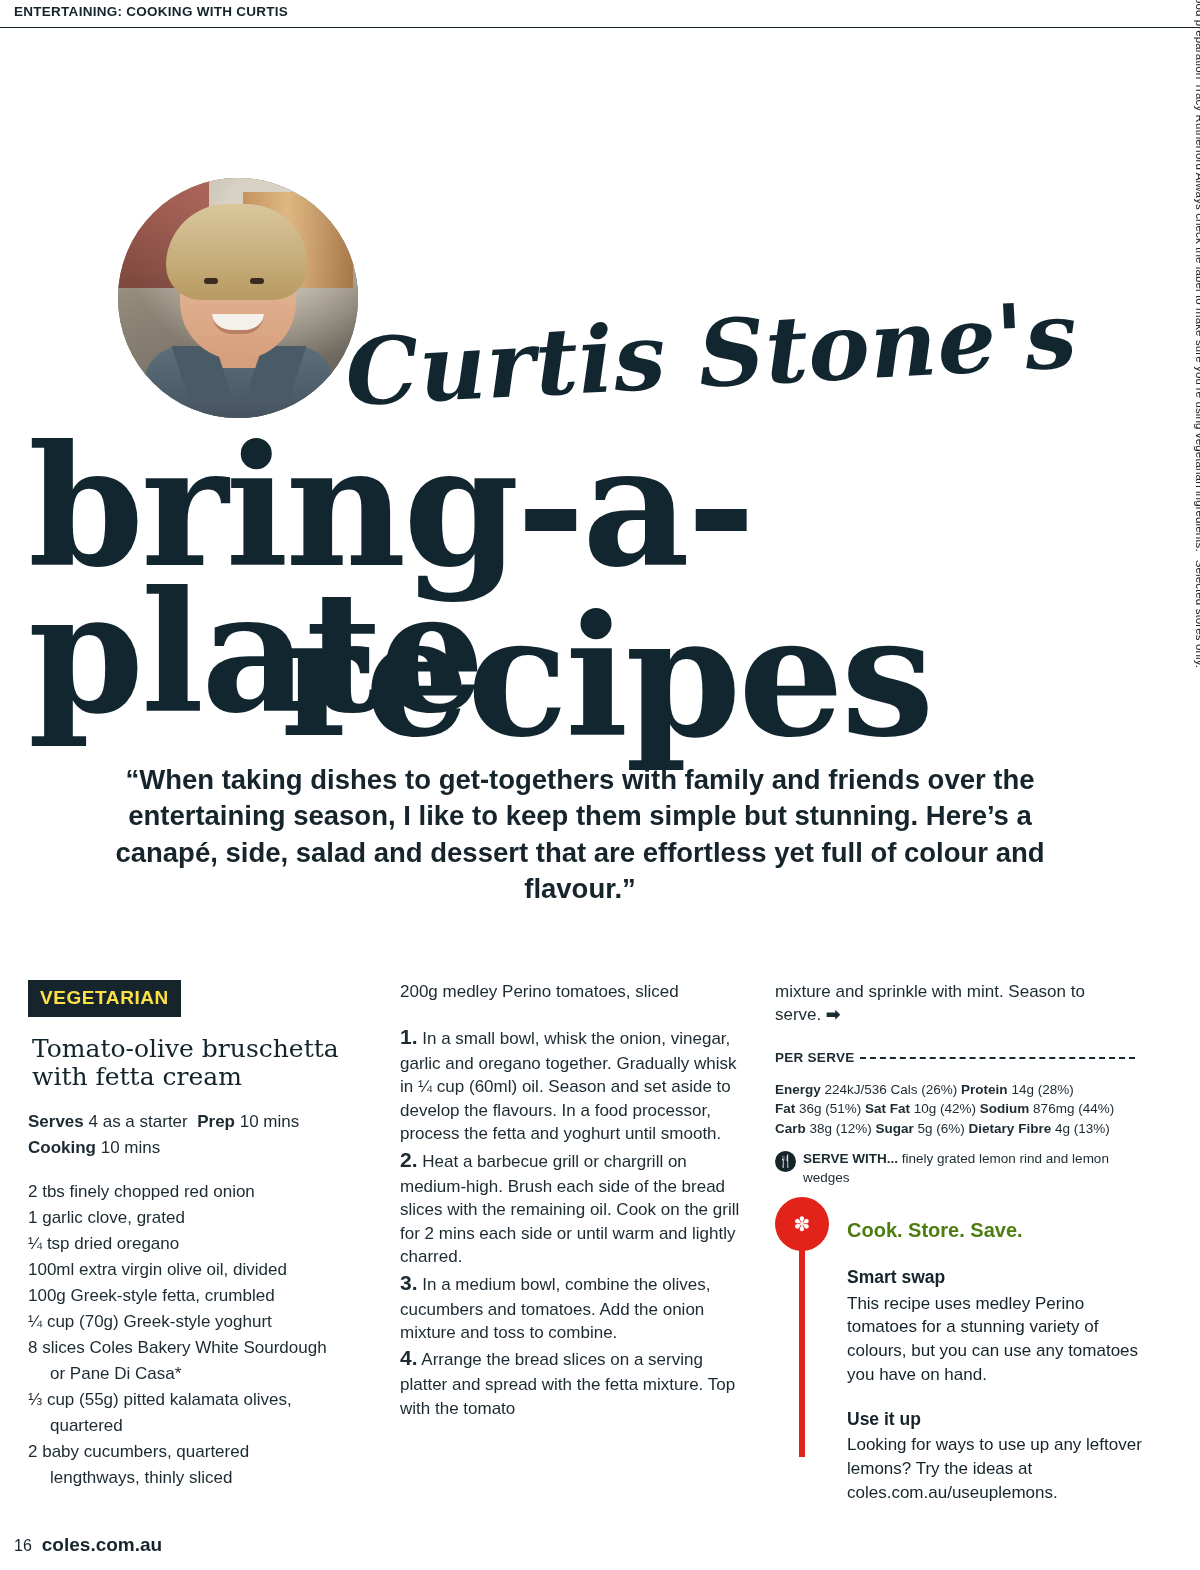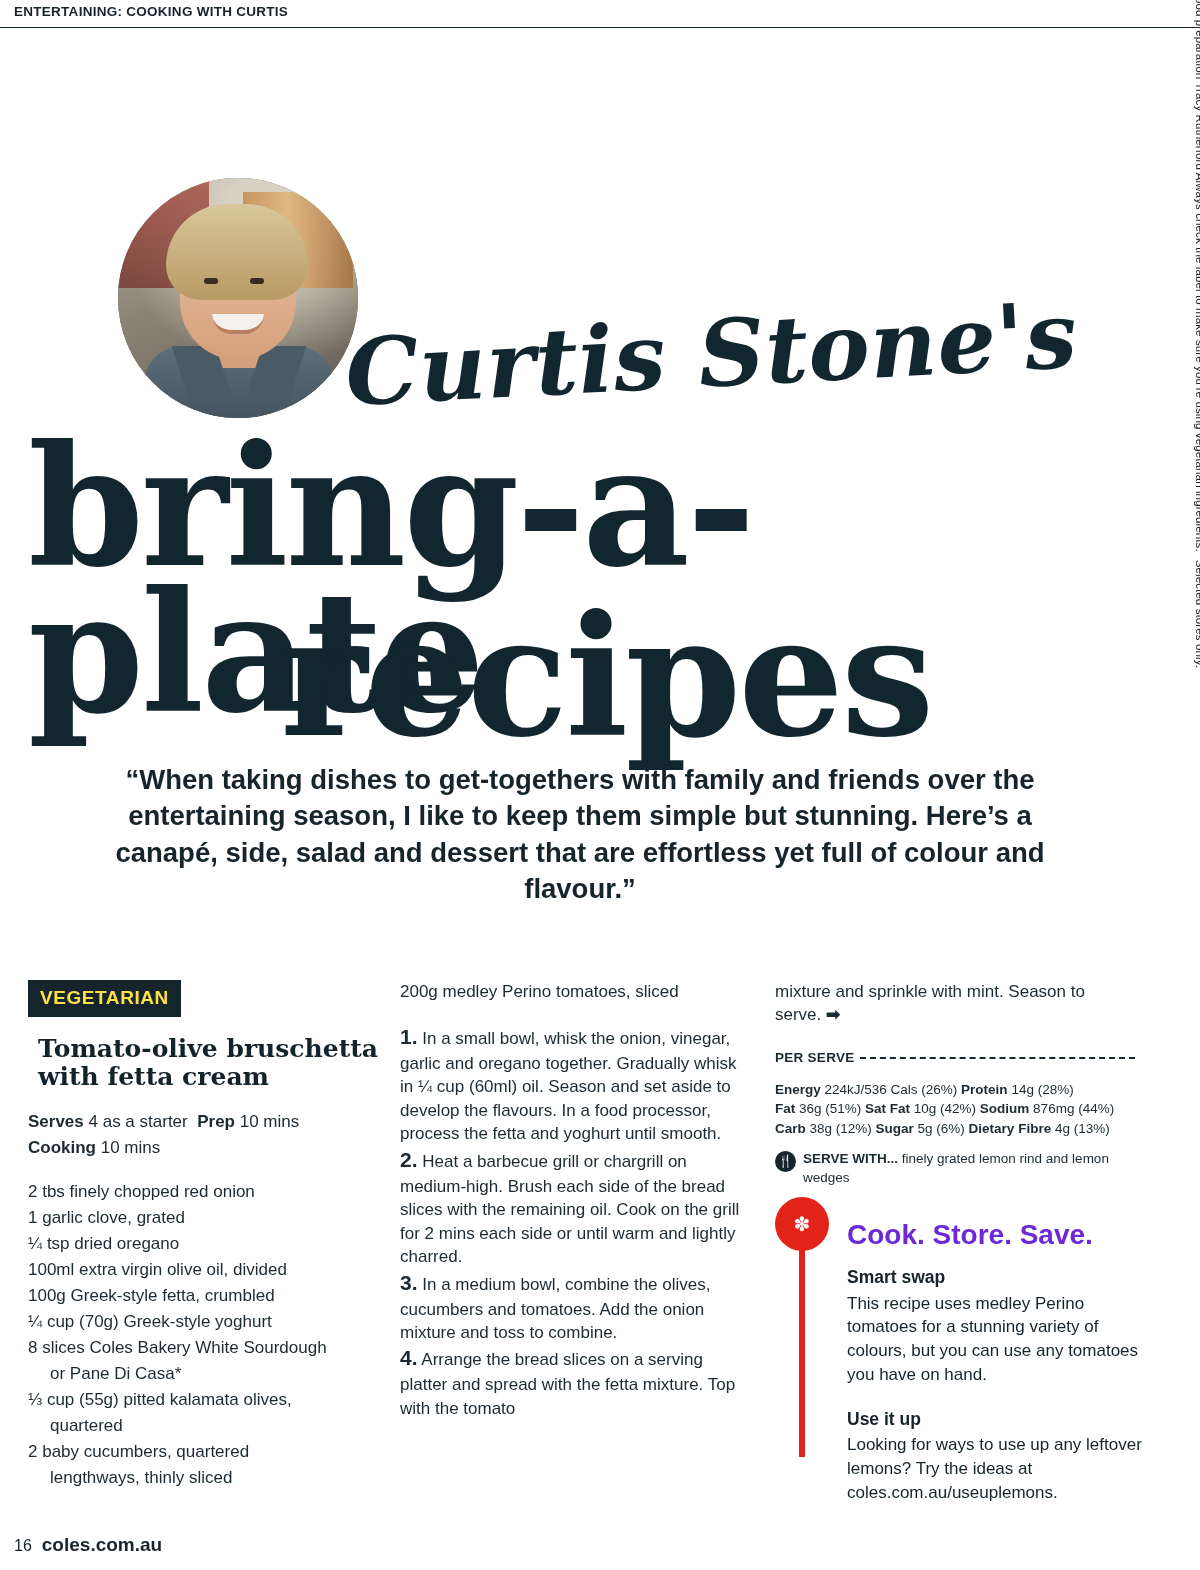--- a/index.html
+++ b/index.html
@@ -120,22 +120,22 @@
   .col2 { left:400px; width:352px; }
   .col3 { left:775px; width:360px; }
 
   .badge {
     display:inline-block; background:#16242c; color:#fde047;
     font-size:19px; font-weight:bold; letter-spacing:.03em;
     padding:5px 12px 6px 12px; margin-bottom:16px;
   }
   .recipe-title {
     font-family:"DejaVu Serif", serif;
-    font-weight:bold; font-size:25px; line-height:1.12;
-    margin:2px 0 18px 10px; color:#12232b;
+    font-weight:normal; font-size:25px; line-height:1.12;
+    margin:2px 0 18px 4px; color:#12232b;
   }
   .meta { font-size:17px; margin-bottom:20px; line-height:1.5; }
   .meta b { font-weight:bold; }
   .ing { font-size:17px; line-height:1.47; }
   .ing div { margin-bottom:1px; }
   .ing .indent { padding-left:22px; }
 
   .step { margin-top:2px; }
   .step .num { font-weight:bold; font-size:21px; }
   .col2 p { margin:0 0 0 0; }
@@ -170,21 +170,21 @@
   .pin .leaf {
     position:absolute; top:14px; left:17px; width:20px; height:26px;
     color:#fff; font-size:20px; line-height:26px; text-align:center;
   }
   .pin .stem {
     position:absolute; left:24px; top:50px; width:6px; height:210px;
     background:#e2231a;
   }
   .css-title {
     position:absolute; left:72px; top:4px;
-    color:#6d28d9; font-size:28px; font-weight:bold;
+    color:#4d7c0f; font-size:20px; font-weight:bold;
   }
   .css-body { position:absolute; left:72px; top:50px; width:300px; font-size:17px; line-height:1.4; }
   .css-body h4 { margin:0 0 2px 0; font-size:17.5px; font-weight:bold; }
   .css-body p { margin:0 0 20px 0; }
 
   
   .footer { position:absolute; left:14px; bottom:14px; display:flex; align-items:baseline; gap:10px; }
   .pageno { font-size:16px; color:#16242c; }
   .site { font-size:19px; font-weight:bold; color:#16242c; }
 </style>

